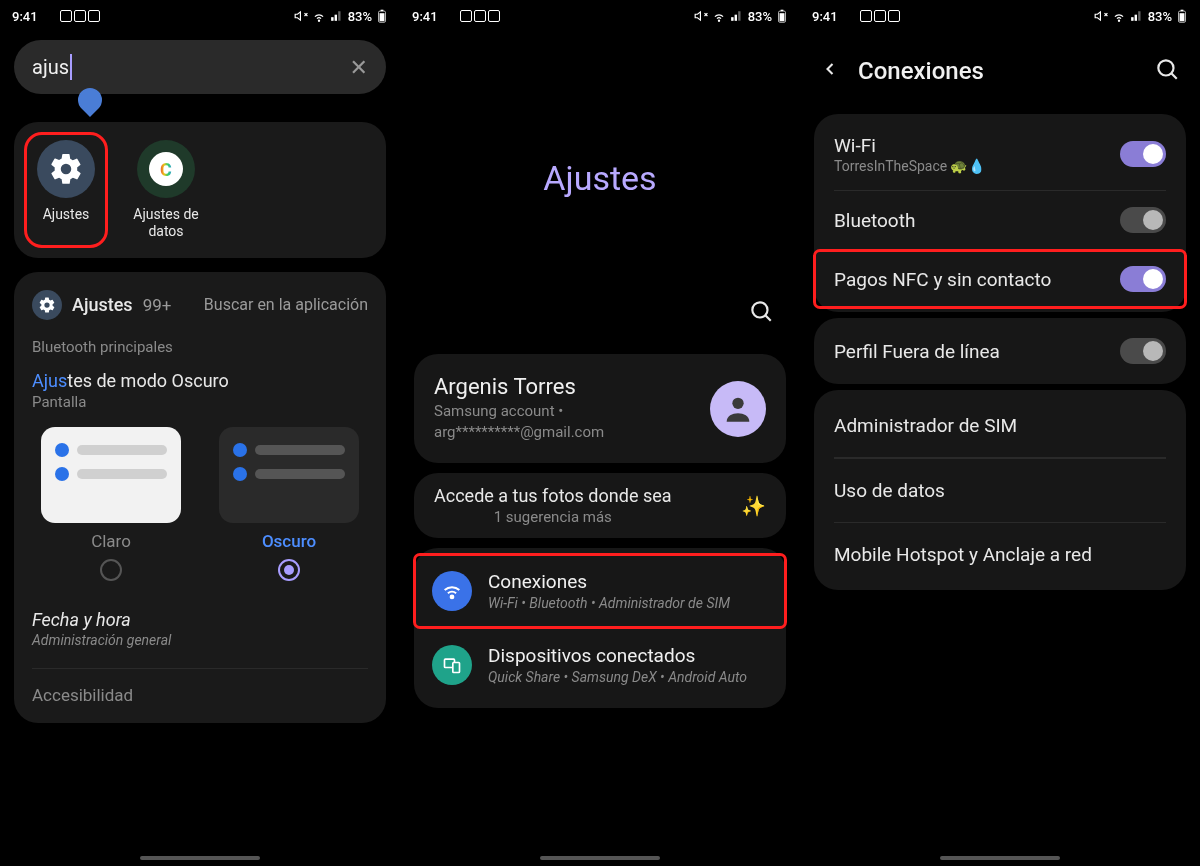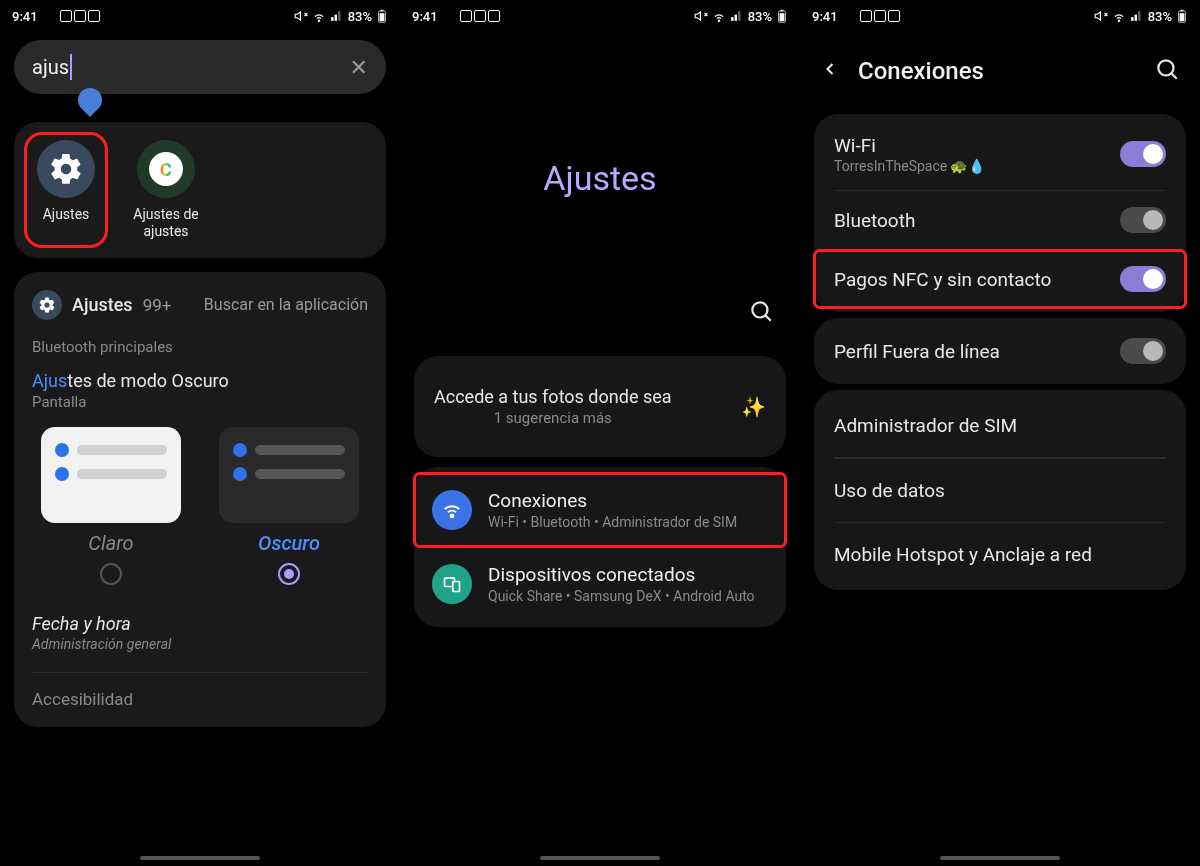--- a/index.html
+++ b/index.html
@@ -166,21 +166,21 @@
   }
   .theme-preview.light { background: #f2f2f2; }
   .theme-preview.dark { background: #2a2a2a; }
   .preview-row { display: flex; align-items: center; gap: 8px; }
   .preview-dot { width: 14px; height: 14px; border-radius: 50%; }
   .preview-line { flex: 1; height: 10px; border-radius: 5px; }
   .theme-preview.light .preview-dot { background: #2a72e8; }
   .theme-preview.light .preview-line { background: #d0d0d0; }
   .theme-preview.dark .preview-dot { background: #2a72e8; }
   .theme-preview.dark .preview-line { background: #555; }
-  .theme-label { font-size: 20px; color: #8a8a8a; font-style: italic; }
+  .theme-label { font-size: 17px; color: #8a8a8a; }
   .theme-label.active { color: #4d8eff; font-weight: 500; }
   .radio-circle {
     width: 22px; height: 22px;
     border: 2px solid #555;
     border-radius: 50%;
     display: flex;
     align-items: center;
     justify-content: center;
   }
   .radio-circle.active { border-color: #a89dff; }
@@ -234,21 +234,21 @@
     background: #c7baf7;
     display: flex;
     align-items: center;
     justify-content: center;
     color: #3a3a3a;
   }
   .photos-card {
     margin: 10px 14px;
     background: #171717;
     border-radius: 24px;
-    padding: 30px 20px;
+    padding: 12px 20px;
     display: flex;
     align-items: center;
     font-size: 18px;
   }
   .photos-sub { color: #8a8a8a; font-size: 15px; margin-top: 2px; text-align: center; }
   .sparkle { margin-left: auto; font-size: 20px; }
   .settings-list {
     margin: 10px 14px;
     background: #171717;
     border-radius: 24px;
@@ -271,21 +271,21 @@
     width: 40px; height: 40px;
     border-radius: 50%;
     display: flex;
     align-items: center;
     justify-content: center;
   }
   .row-icon.wifi { background: #3a72e8; color: #fff; }
   .row-icon.devices { background: #1fa38a; color: #fff; }
   .row-text { flex: 1; }
   .row-title { font-size: 19px; color: #f0f0f0; }
-  .row-sub { font-size: 14px; color: #8a8a8a; line-height: 1.3; margin-top: 1px; }
+  .row-sub { font-size: 14px; color: #8a8a8a; line-height: 1.3; margin-top: 1px; font-style: italic; }
 
   
   .header3 {
     display: flex;
     align-items: center;
     padding: 28px 20px 22px 20px;
     gap: 18px;
   }
   .back-chev { font-size: 24px; color: #e8e8e8; }
   .header3-title { font-size: 24px; font-weight: 500; color: #f0f0f0; }
@@ -401,21 +401,21 @@
           </svg>
       </div>
       <span class="app-label">Ajustes</span>
     </div>
     <div class="app-result">
       <div class="app-icon-circle microg">
         <div class="microg-inner">
             <span style="background:linear-gradient(90deg,#e74c3c,#f1c40f,#2ecc71,#3498db);-webkit-background-clip:text;color:transparent;">C</span>
           </div>
       </div>
-      <span class="app-label">Ajustes de ajustes</span>
+      <span class="app-label">Ajustes de datos</span>
     </div>
   </div>
 
   <div class="detail-card">
     <div class="detail-header">
       <div class="small-gear">
         <svg width="18" height="18" viewBox="0 0 24 24" fill="#fff">
             <path d="M19.4 13a7.8 7.8 0 0 0 .1-1 7.8 7.8 0 0 0-.1-1l2.1-1.6a.5.5 0 0 0 .1-.6l-2-3.5a.5.5 0 0 0-.6-.2l-2.5 1a7.3 7.3 0 0 0-1.7-1l-.4-2.6A.5.5 0 0 0 14 2h-4a.5.5 0 0 0-.5.4L9.1 5a7.3 7.3 0 0 0-1.7 1l-2.5-1a.5.5 0 0 0-.6.2l-2 3.5a.5.5 0 0 0 .1.6L4.5 11a7.8 7.8 0 0 0 0 2l-2.1 1.6a.5.5 0 0 0-.1.6l2 3.5a.5.5 0 0 0 .6.2l2.5-1a7.3 7.3 0 0 0 1.7 1l.4 2.6a.5.5 0 0 0 .5.4h4a.5.5 0 0 0 .5-.4l.4-2.6a7.3 7.3 0 0 0 1.7-1l2.5 1a.5.5 0 0 0 .6-.2l2-3.5a.5.5 0 0 0-.1-.6zM12 15.5A3.5 3.5 0 1 1 15.5 12 3.5 3.5 0 0 1 12 15.5z"></path>
           </svg>
       </div>
@@ -514,20 +514,32 @@
 
   <div class="search-icon-row">
     <span>
       <svg class="search-glass" viewBox="0 0 24 24" fill="none" stroke="#e8e8e8" stroke-width="2">
           <circle cx="11" cy="11" r="7"></circle>
           <line x1="21" y1="21" x2="16.2" y2="16.2"></line>
         </svg>
     </span>
   </div>
 
+  <div class="account-card">
+    <div class="account-text">
+      <div class="account-name">Argenis Torres</div>
+      <div class="account-sub">Samsung account  •  arg**********@gmail.com</div>
+    </div>
+    <div class="avatar">
+      <svg width="34" height="34" viewBox="0 0 24 24" fill="#3a3a3a">
+          <circle cx="12" cy="8" r="4"></circle>
+          <path d="M4 21c0-4 4-6 8-6s8 2 8 6"></path>
+        </svg>
+    </div>
+  </div>
 
   <div class="photos-card">
     <div>
       <div>Accede a tus fotos donde sea</div>
       <div class="photos-sub">1 sugerencia más</div>
     </div>
     <span class="sparkle">✨</span>
   </div>
 
   <div class="settings-list">

